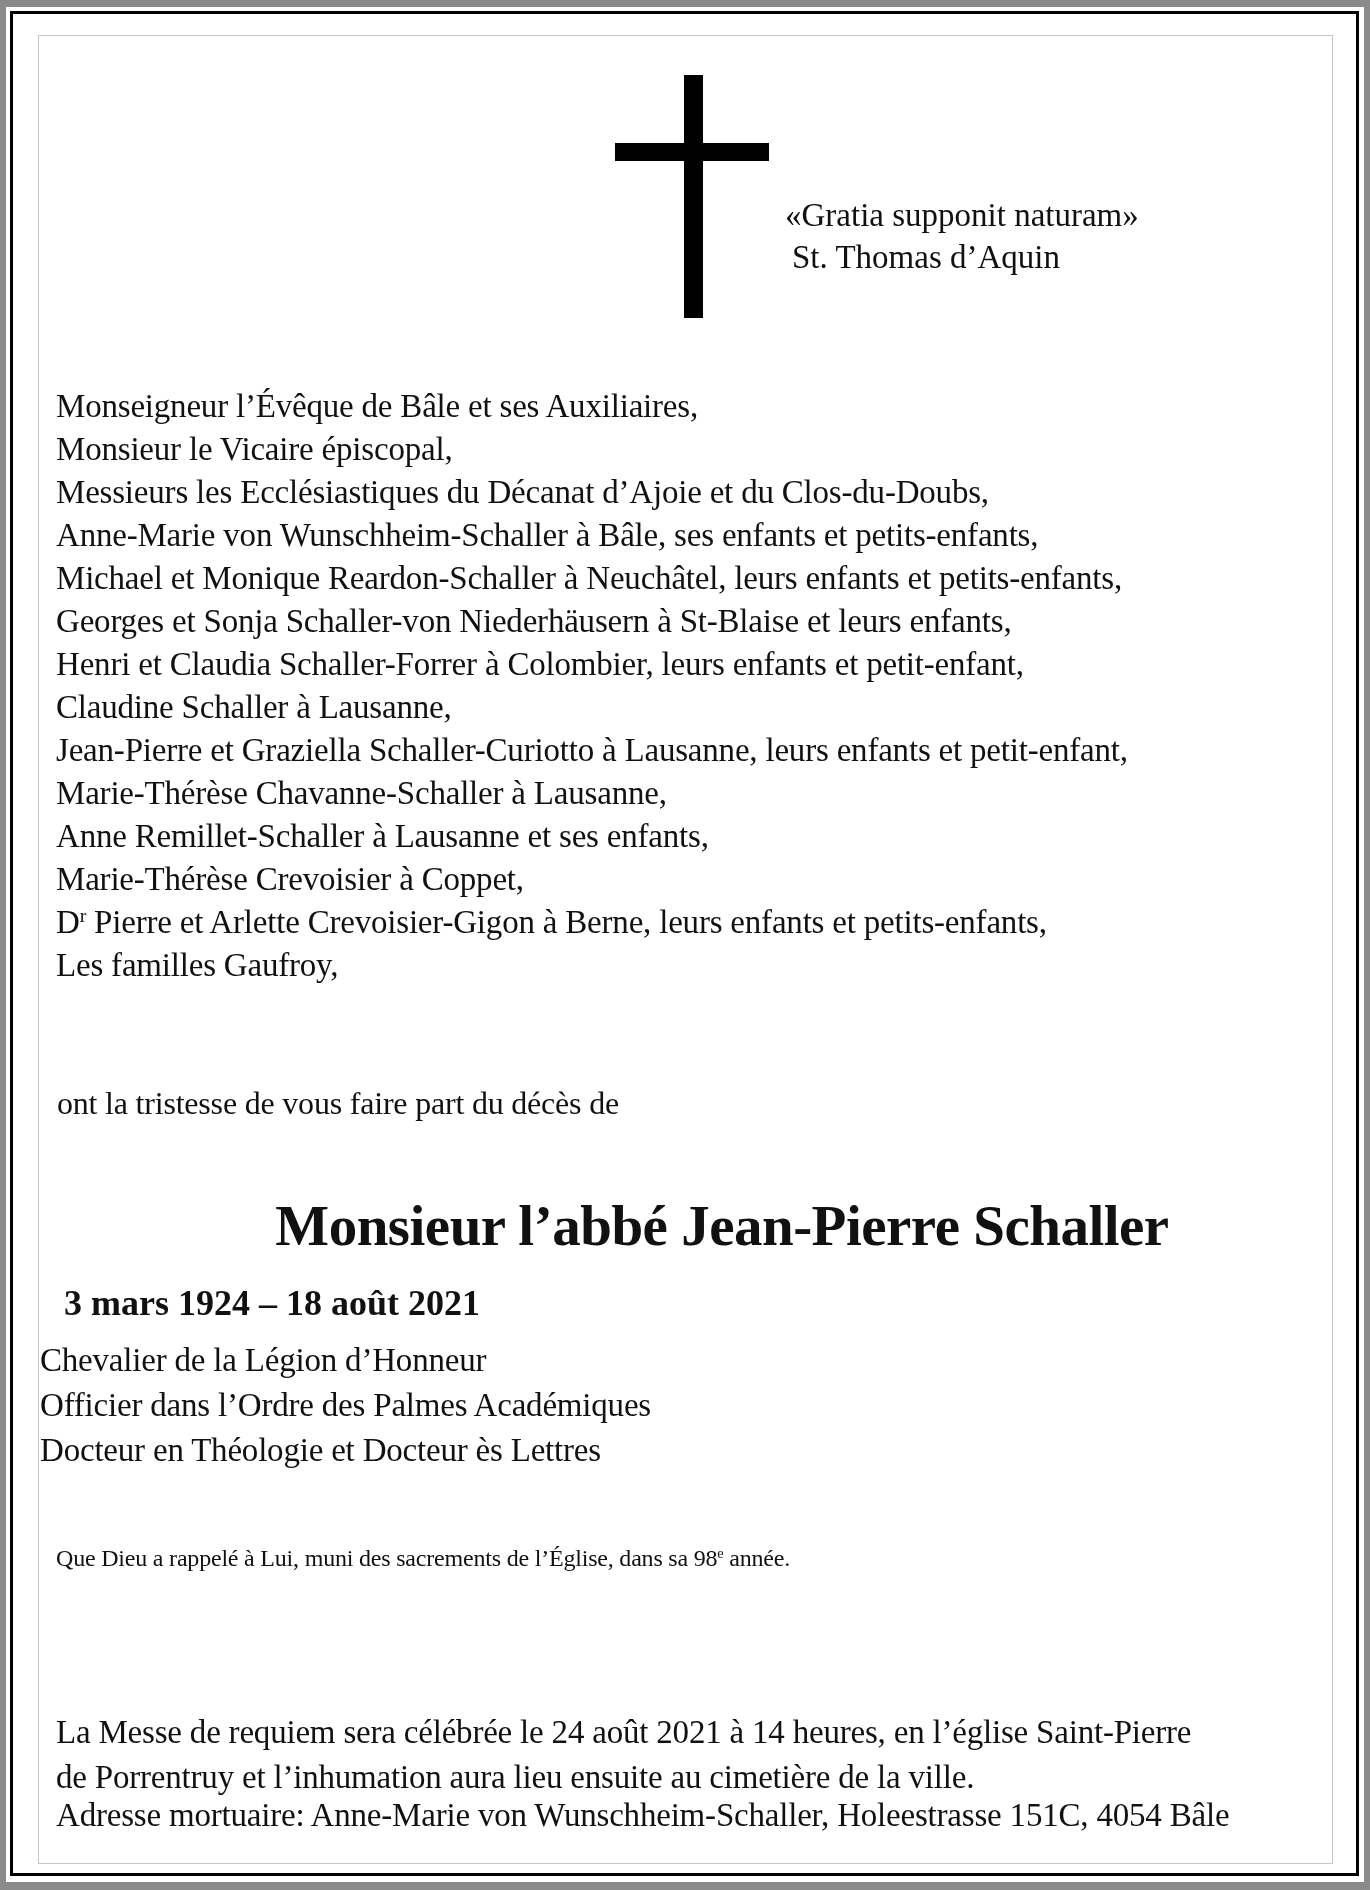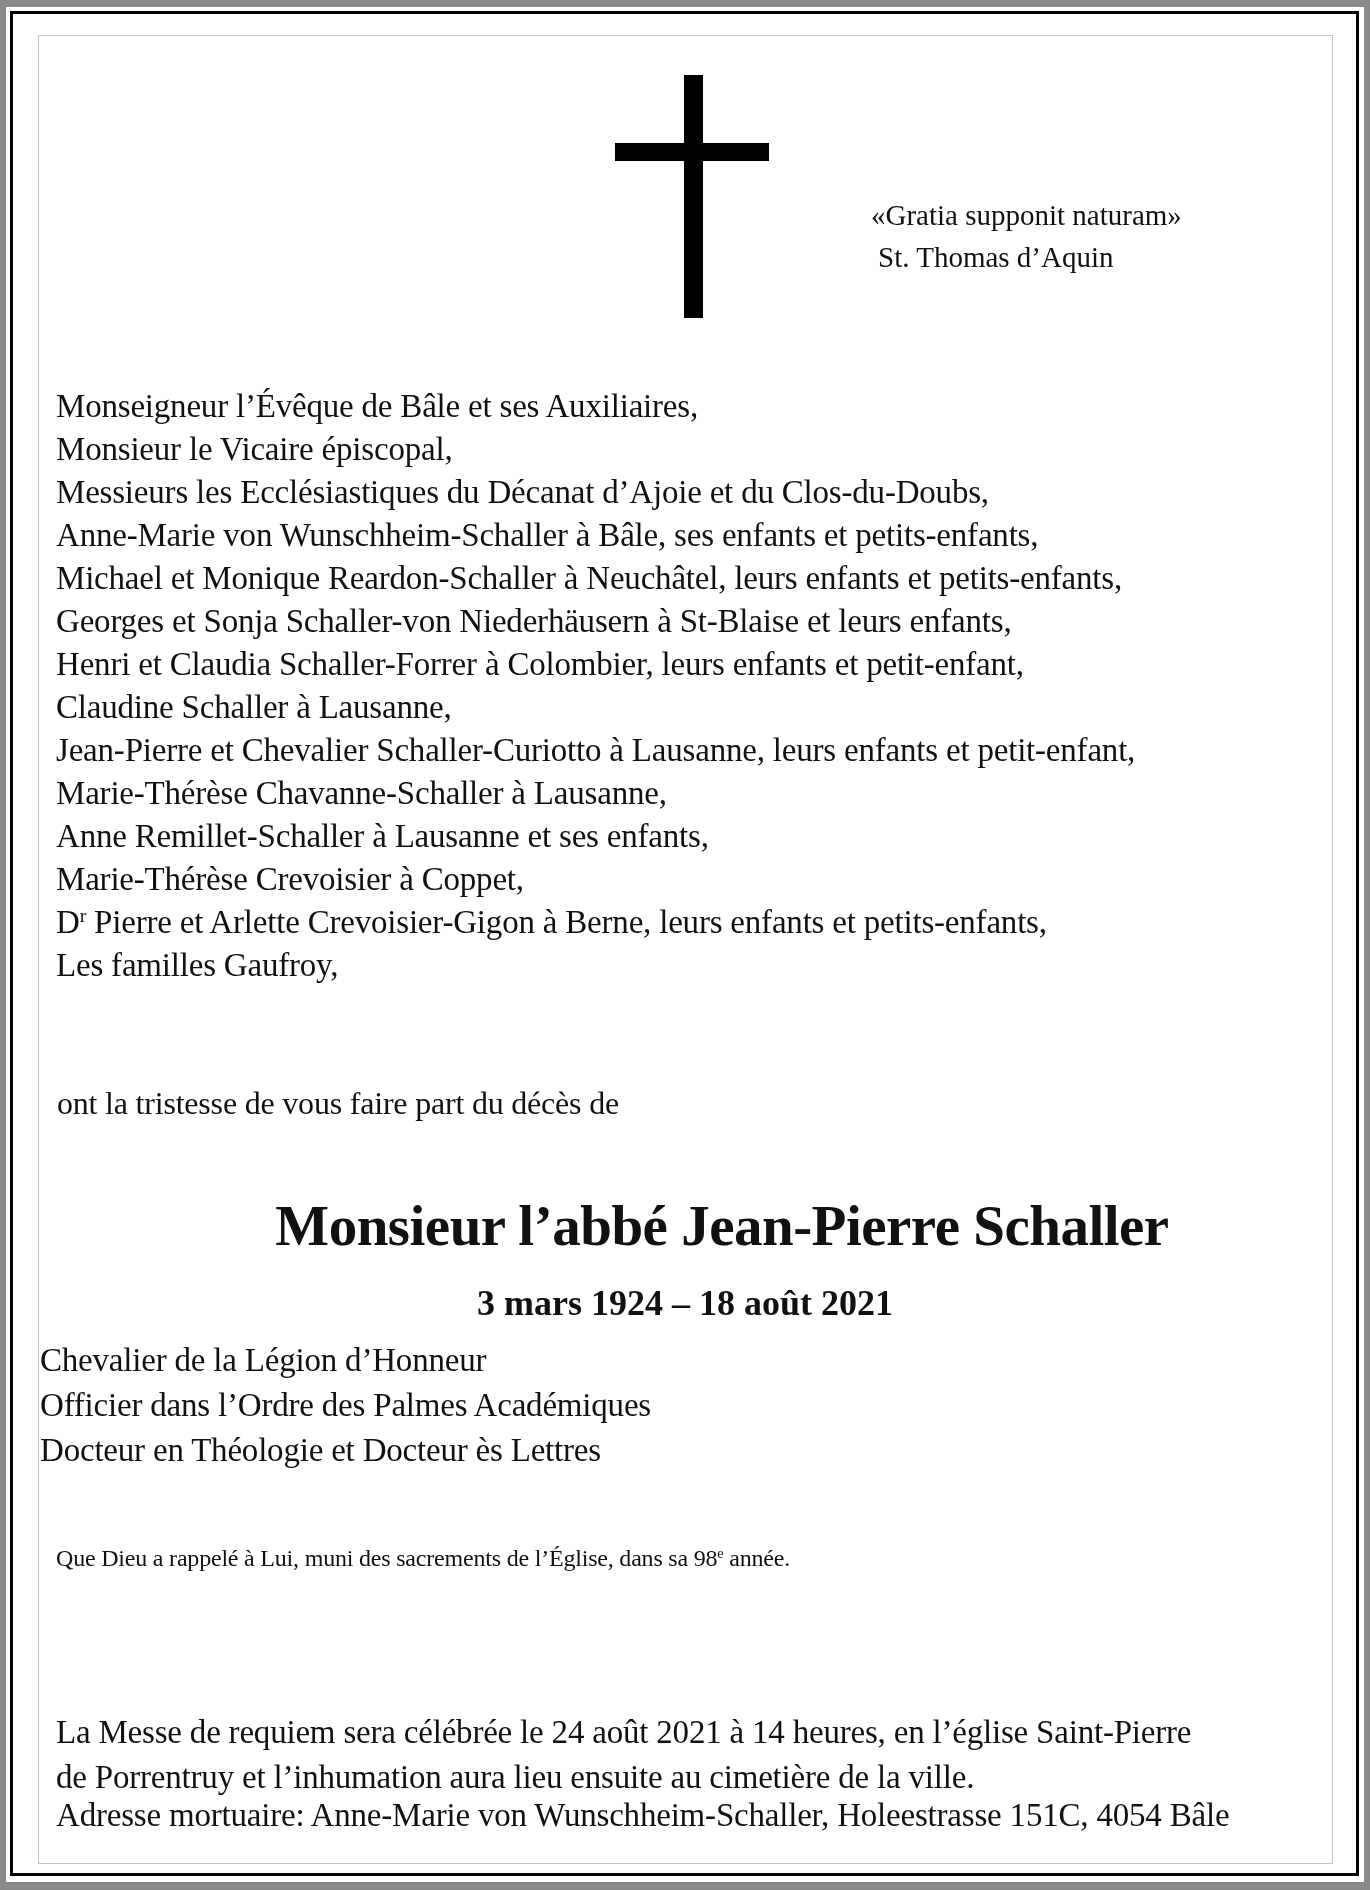--- a/index.html
+++ b/index.html
@@ -21,31 +21,31 @@
     border-top:7px solid var(--frame-outer);
     border-left:6px solid var(--frame-outer);
     border-right:6px solid var(--frame-outer);
     border-bottom:8px solid var(--frame-outer);}
   .frame-black{left:10px;top:11px;right:11px;bottom:14px;border:3px solid var(--frame-black);}
   .frame-hairline{left:38px;top:35px;right:37px;bottom:26px;border:1px solid var(--frame-hairline);}
   
   .cross-v{left:684px;top:75px;width:19px;height:243px;background:var(--cross);}
   .cross-h{left:615px;top:143px;width:154px;height:18px;background:var(--cross);}
   
-  .epigraph{left:871px;top:194px;font-size:29px;line-height:42px;white-space:nowrap;}
+  .epigraph{left:785px;top:194px;font-size:33px;line-height:42px;white-space:nowrap;}
   .epigraph .attr{padding-left:7px;}
   
   .mourners{left:56px;top:385px;font-size:33px;line-height:43px;white-space:nowrap;letter-spacing:-0.2px;}
   
   .announce{left:57px;top:1085px;font-size:32px;white-space:nowrap;letter-spacing:-0.2px;}
   
   .deceased-name{left:40px;top:1193px;width:1290px;text-align:center;
     font-size:57px;font-weight:bold;letter-spacing:-0.5px;white-space:nowrap;margin-left:37px;}
-  .life-dates{left:40px;top:1282px;width:1290px;text-align:center;
-    font-size:36px;font-weight:bold;white-space:nowrap;}
+  .life-dates{left:40px;top:1282px;width:1290px;text-align:left;
+    font-size:36px;font-weight:bold;white-space:nowrap;padding-left:24px;}
   .honors{left:40px;top:1338px;width:1290px;text-align:left;
     font-size:33px;line-height:45px;white-space:nowrap;letter-spacing:-0.2px;}
   
   .passing{left:56px;top:1545px;font-size:24px;white-space:nowrap;letter-spacing:-0.2px;}
   .service{left:56px;top:1702px;font-size:33px;line-height:45px;white-space:nowrap;letter-spacing:-0.2px;margin-top:8px;}
   .address{left:56px;top:1797px;font-size:33px;white-space:nowrap;letter-spacing:-0.2px;}
   sup.sp{font-size:0.6em;vertical-align:0.55em;line-height:0;}
 </style>
 </head>
 <body>
@@ -66,21 +66,21 @@
 
 <div class="abs mourners">
   <div>Monseigneur l’Évêque de Bâle et ses Auxiliaires,</div>
   <div>Monsieur le Vicaire épiscopal,</div>
   <div>Messieurs les Ecclésiastiques du Décanat d’Ajoie et du Clos-du-Doubs,</div>
   <div>Anne-Marie von Wunschheim-Schaller à Bâle, ses enfants et petits-enfants,</div>
   <div>Michael et Monique Reardon-Schaller à Neuchâtel, leurs enfants et petits-enfants,</div>
   <div>Georges et Sonja Schaller-von Niederhäusern à St-Blaise et leurs enfants,</div>
   <div>Henri et Claudia Schaller-Forrer à Colombier, leurs enfants et petit-enfant,</div>
   <div>Claudine Schaller à Lausanne,</div>
-  <div>Jean-Pierre et Chevalier Schaller-Curiotto à Lausanne, leurs enfants et petit-enfant,</div>
+  <div>Jean-Pierre et Graziella Schaller-Curiotto à Lausanne, leurs enfants et petit-enfant,</div>
   <div>Marie-Thérèse Chavanne-Schaller à Lausanne,</div>
   <div>Anne Remillet-Schaller à Lausanne et ses enfants,</div>
   <div>Marie-Thérèse Crevoisier à Coppet,</div>
   <div><span>D</span><sup class="sp">r</sup><span> Pierre et Arlette Crevoisier-Gigon à Berne, leurs enfants et petits-enfants,</span></div>
   <div>Les familles Gaufroy,</div>
 </div>
 
 <div class="abs announce">ont la tristesse de vous faire part du décès de</div>
 
 <div class="abs deceased-name">Monsieur l’abbé Jean-Pierre Schaller</div>

